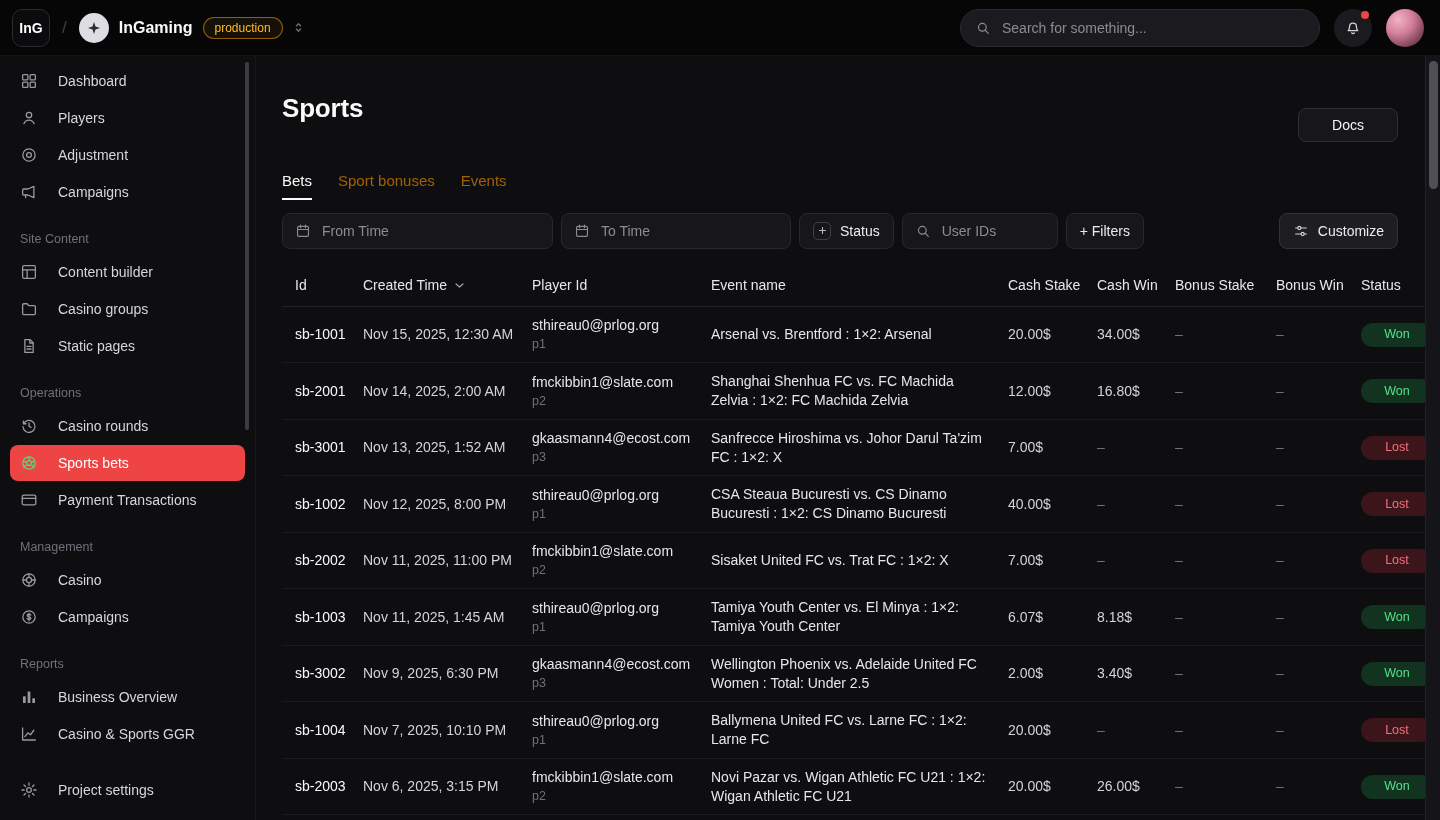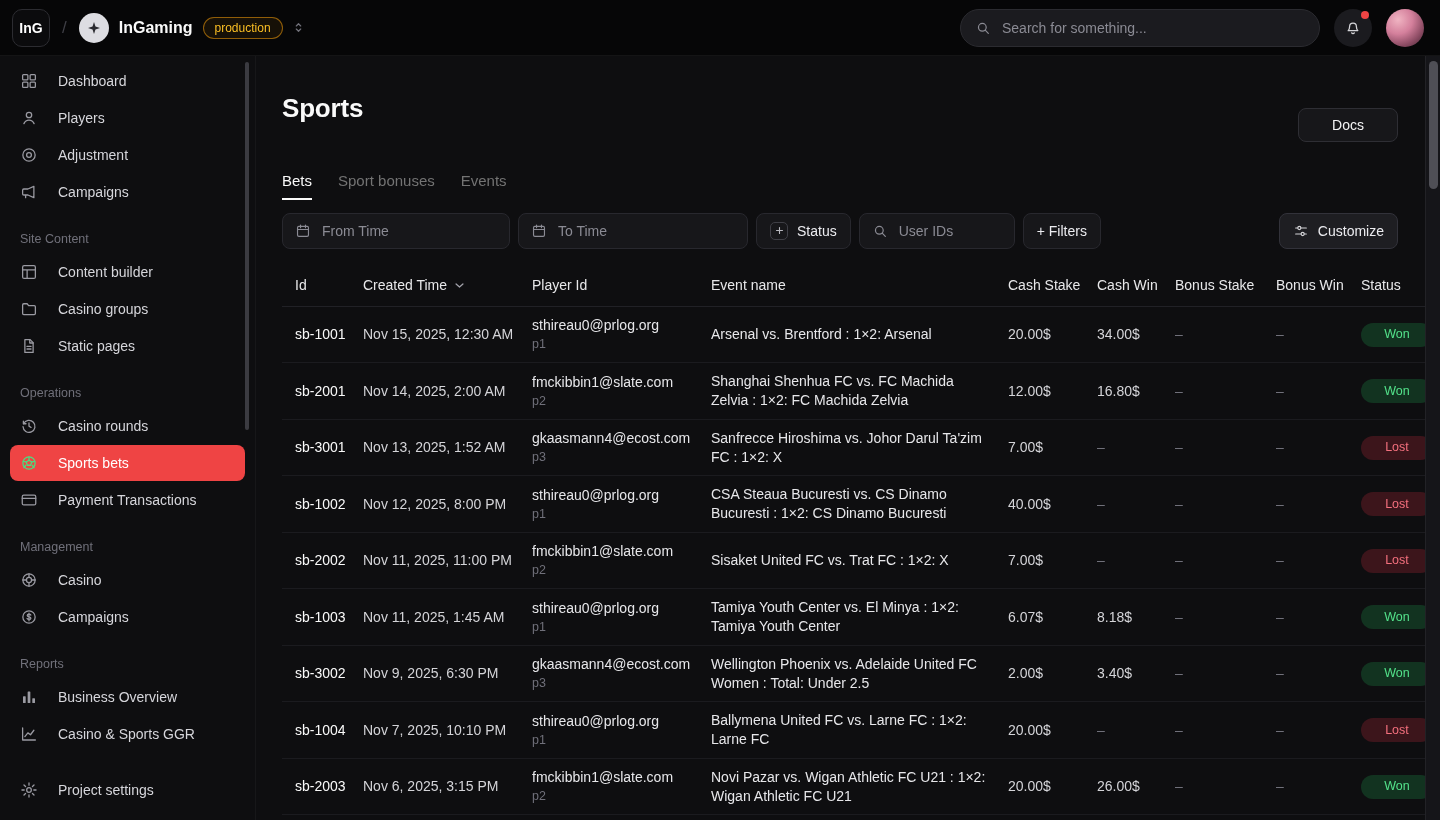--- a/index.html
+++ b/index.html
@@ -50,30 +50,30 @@
   .sb-thumb { position:absolute; top:6px; right:6px; width:4px; height:368px; border-radius:2px; background:#3b3b41; }
 
   
   .main { flex:1; min-width:0; padding-left:26px; overflow:hidden; position:relative; }
   .page-head { display:flex; align-items:flex-end; justify-content:space-between; padding:20px 27px 0 0; }
   .page-title { font-size:26px; font-weight:700; color:#fafafa; letter-spacing:-.2px; }
   .docs-btn { height:34px; padding:0 33px; border-radius:8px; border:1px solid #2e2e34; background:#17171a;
               color:#f4f4f5; font-size:14px; cursor:pointer; font-family:inherit; }
 
   .tabs { display:flex; gap:26px; margin-top:30px; }
-  .tab { font-size:15px; color:#737373; padding-bottom:9px; border-bottom:2px solid transparent; cursor:pointer; }
+  .tab { font-size:15px; color:#a16207; padding-bottom:9px; border-bottom:2px solid transparent; cursor:pointer; }
   .tab.active { color:#fafafa; border-color:#fafafa; font-weight:500; }
 
   .filters { display:flex; align-items:center; gap:8px; margin-top:13px; padding-right:27px; }
   .finput { display:flex; align-items:center; gap:9px; height:36px; background:#17171a; border:1px solid #28282e;
             border-radius:8px; padding:0 12px; }
   .finput svg { width:16px; height:16px; color:#8b8b94; flex-shrink:0; }
   .finput input { flex:1; min-width:0; background:transparent; border:0; outline:0; color:#e4e4e7; font-size:14px; }
   .finput input::placeholder { color:#8b8b94; }
-  .w-from { width:228px; } .w-to { width:230px; } .w-user { width:156px; }
+  .w-from { width:271px; } .w-to { width:230px; } .w-user { width:156px; }
   .fbtn { display:flex; align-items:center; gap:9px; height:36px; background:#17171a; border:1px solid #28282e;
           border-radius:8px; padding:0 13px; color:#ececf0; font-size:14px; cursor:pointer; font-family:inherit; }
   .plus-chip { width:18px; height:18px; border:1px solid #3f3f46; border-radius:5px; display:flex; align-items:center;
                justify-content:center; color:#b9b9c0; }
   .plus-chip svg { width:11px; height:11px; }
   .spacer { flex:1; }
   .customize { background:#1e1e22; border-color:#32323a; }
   .customize svg { width:16px; height:16px; color:#d4d4d8; }
 
   

